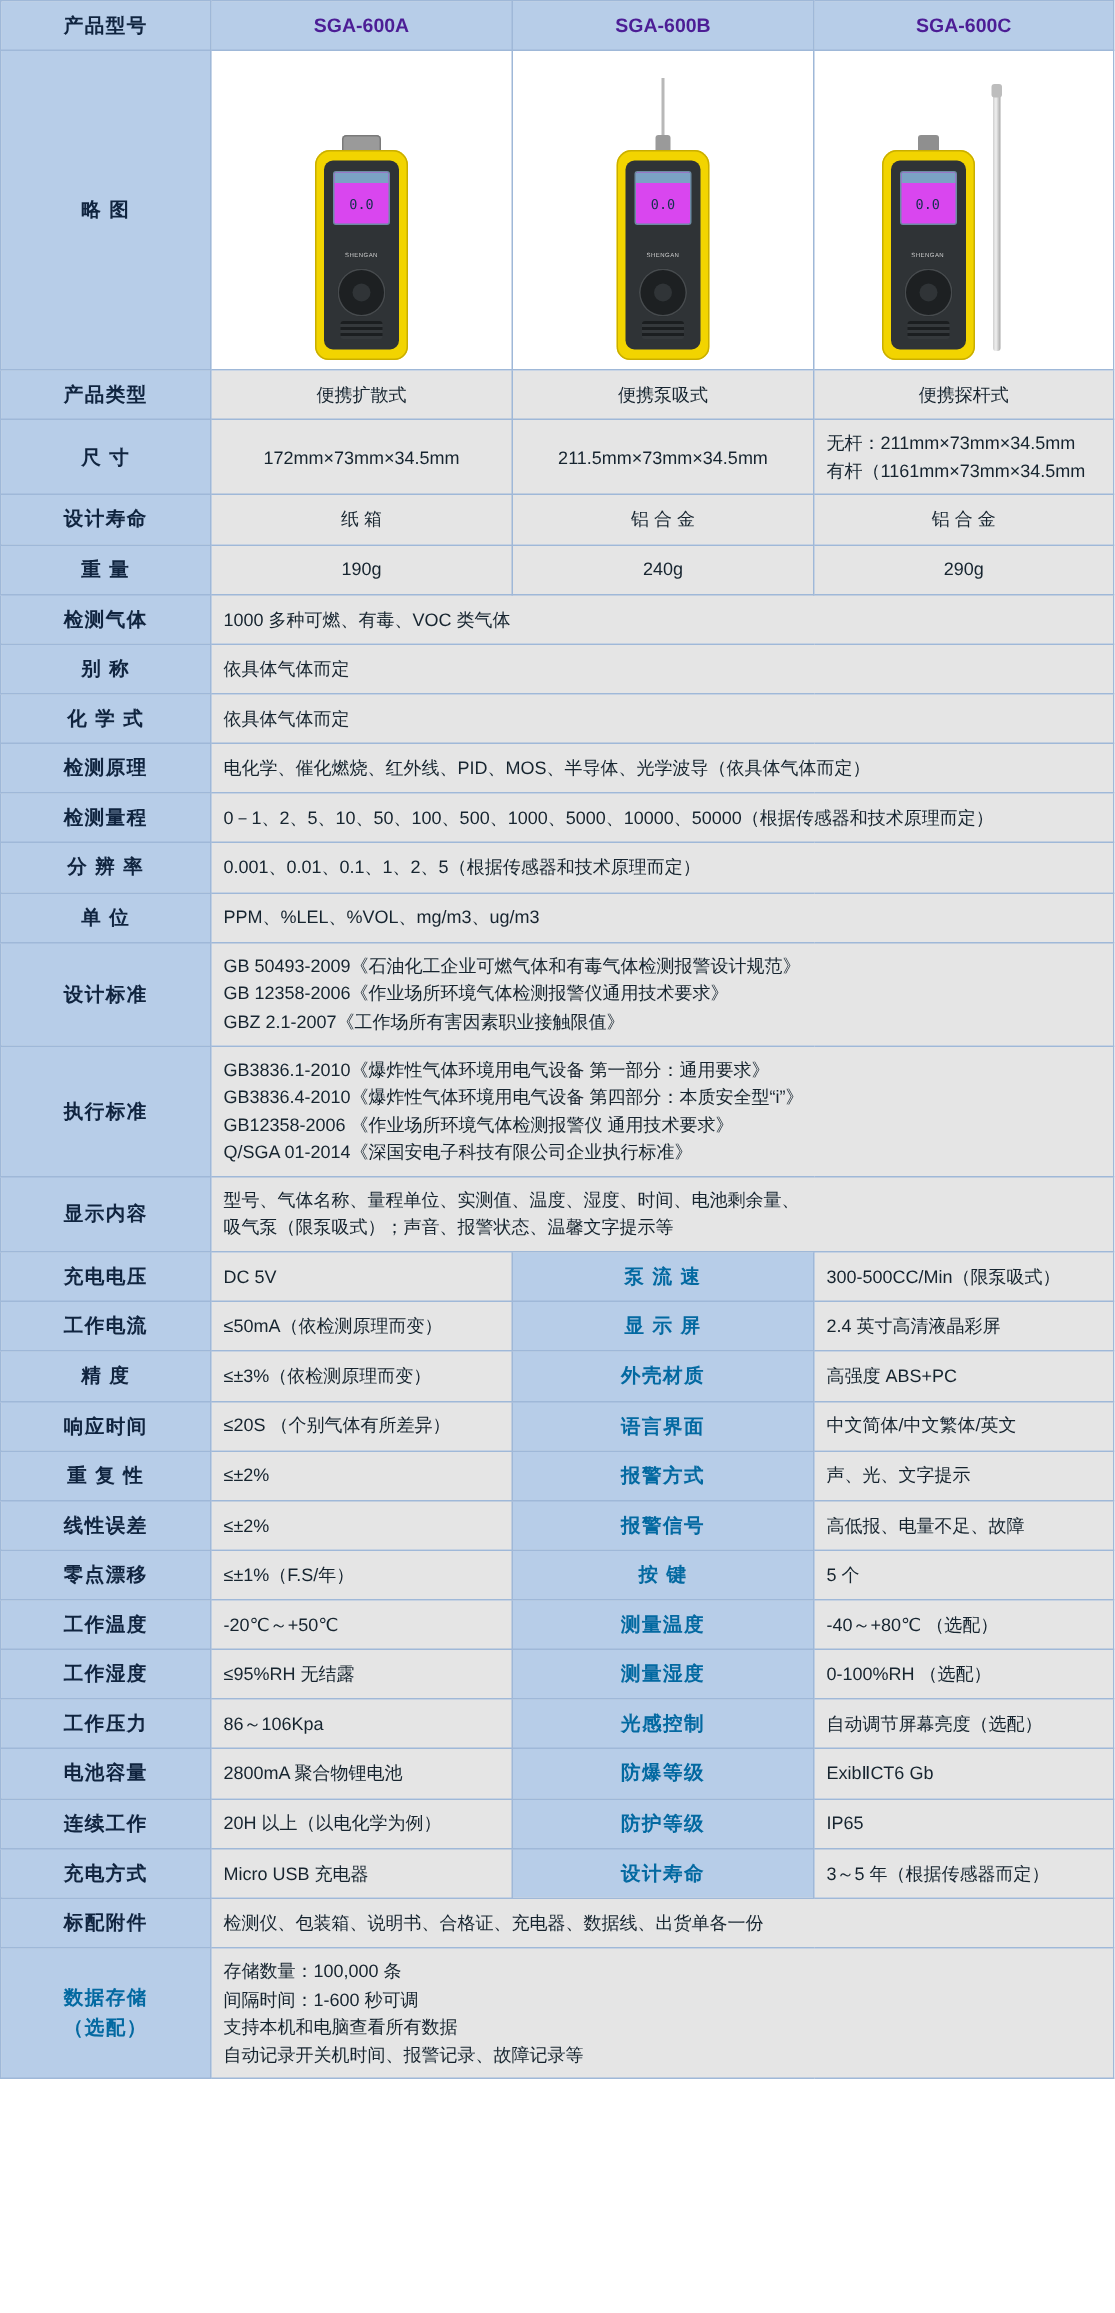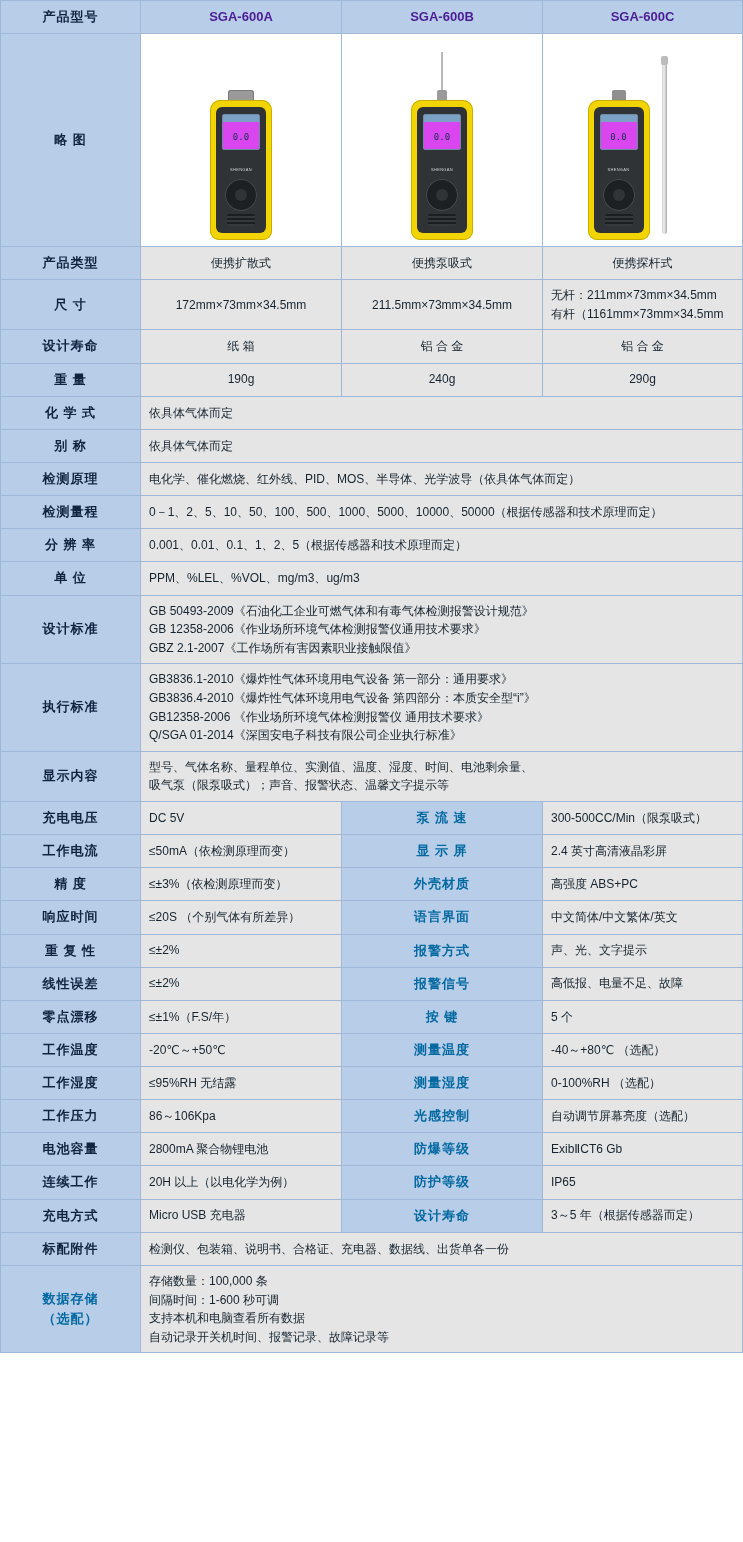--- a/index.html
+++ b/index.html
@@ -318,25 +318,29 @@
       <td class="val center">铝 合 金</td>
     </tr>
     <tr>
       <td class="lbl">重   量</td>
       <td class="val center">190g</td>
       <td class="val center">240g</td>
       <td class="val center">290g</td>
     </tr>
 
     <tr>
+      <td class="lbl">检测气体</td>
+      <td class="val multiline" colspan="3">1000 多种可燃、有毒、VOC 类气体</td>
+    </tr>
+    <tr>
+      <td class="lbl">别   称</td>
+      <td class="val multiline" colspan="3">依具体气体而定</td>
+    </tr>
+    <tr>
       <td class="lbl">化 学 式</td>
-      <td class="val multiline" colspan="3">依具体气体而定</td>
-    </tr>
-    <tr>
-      <td class="lbl">别   称</td>
       <td class="val multiline" colspan="3">依具体气体而定</td>
     </tr>
     <tr>
       <td class="lbl">检测原理</td>
       <td class="val multiline" colspan="3">电化学、催化燃烧、红外线、PID、MOS、半导体、光学波导（依具体气体而定）</td>
     </tr>
     <tr>
       <td class="lbl">检测量程</td>
       <td class="val multiline" colspan="3">0－1、2、5、10、50、100、500、1000、5000、10000、50000（根据传感器和技术原理而定）</td>
     </tr>

